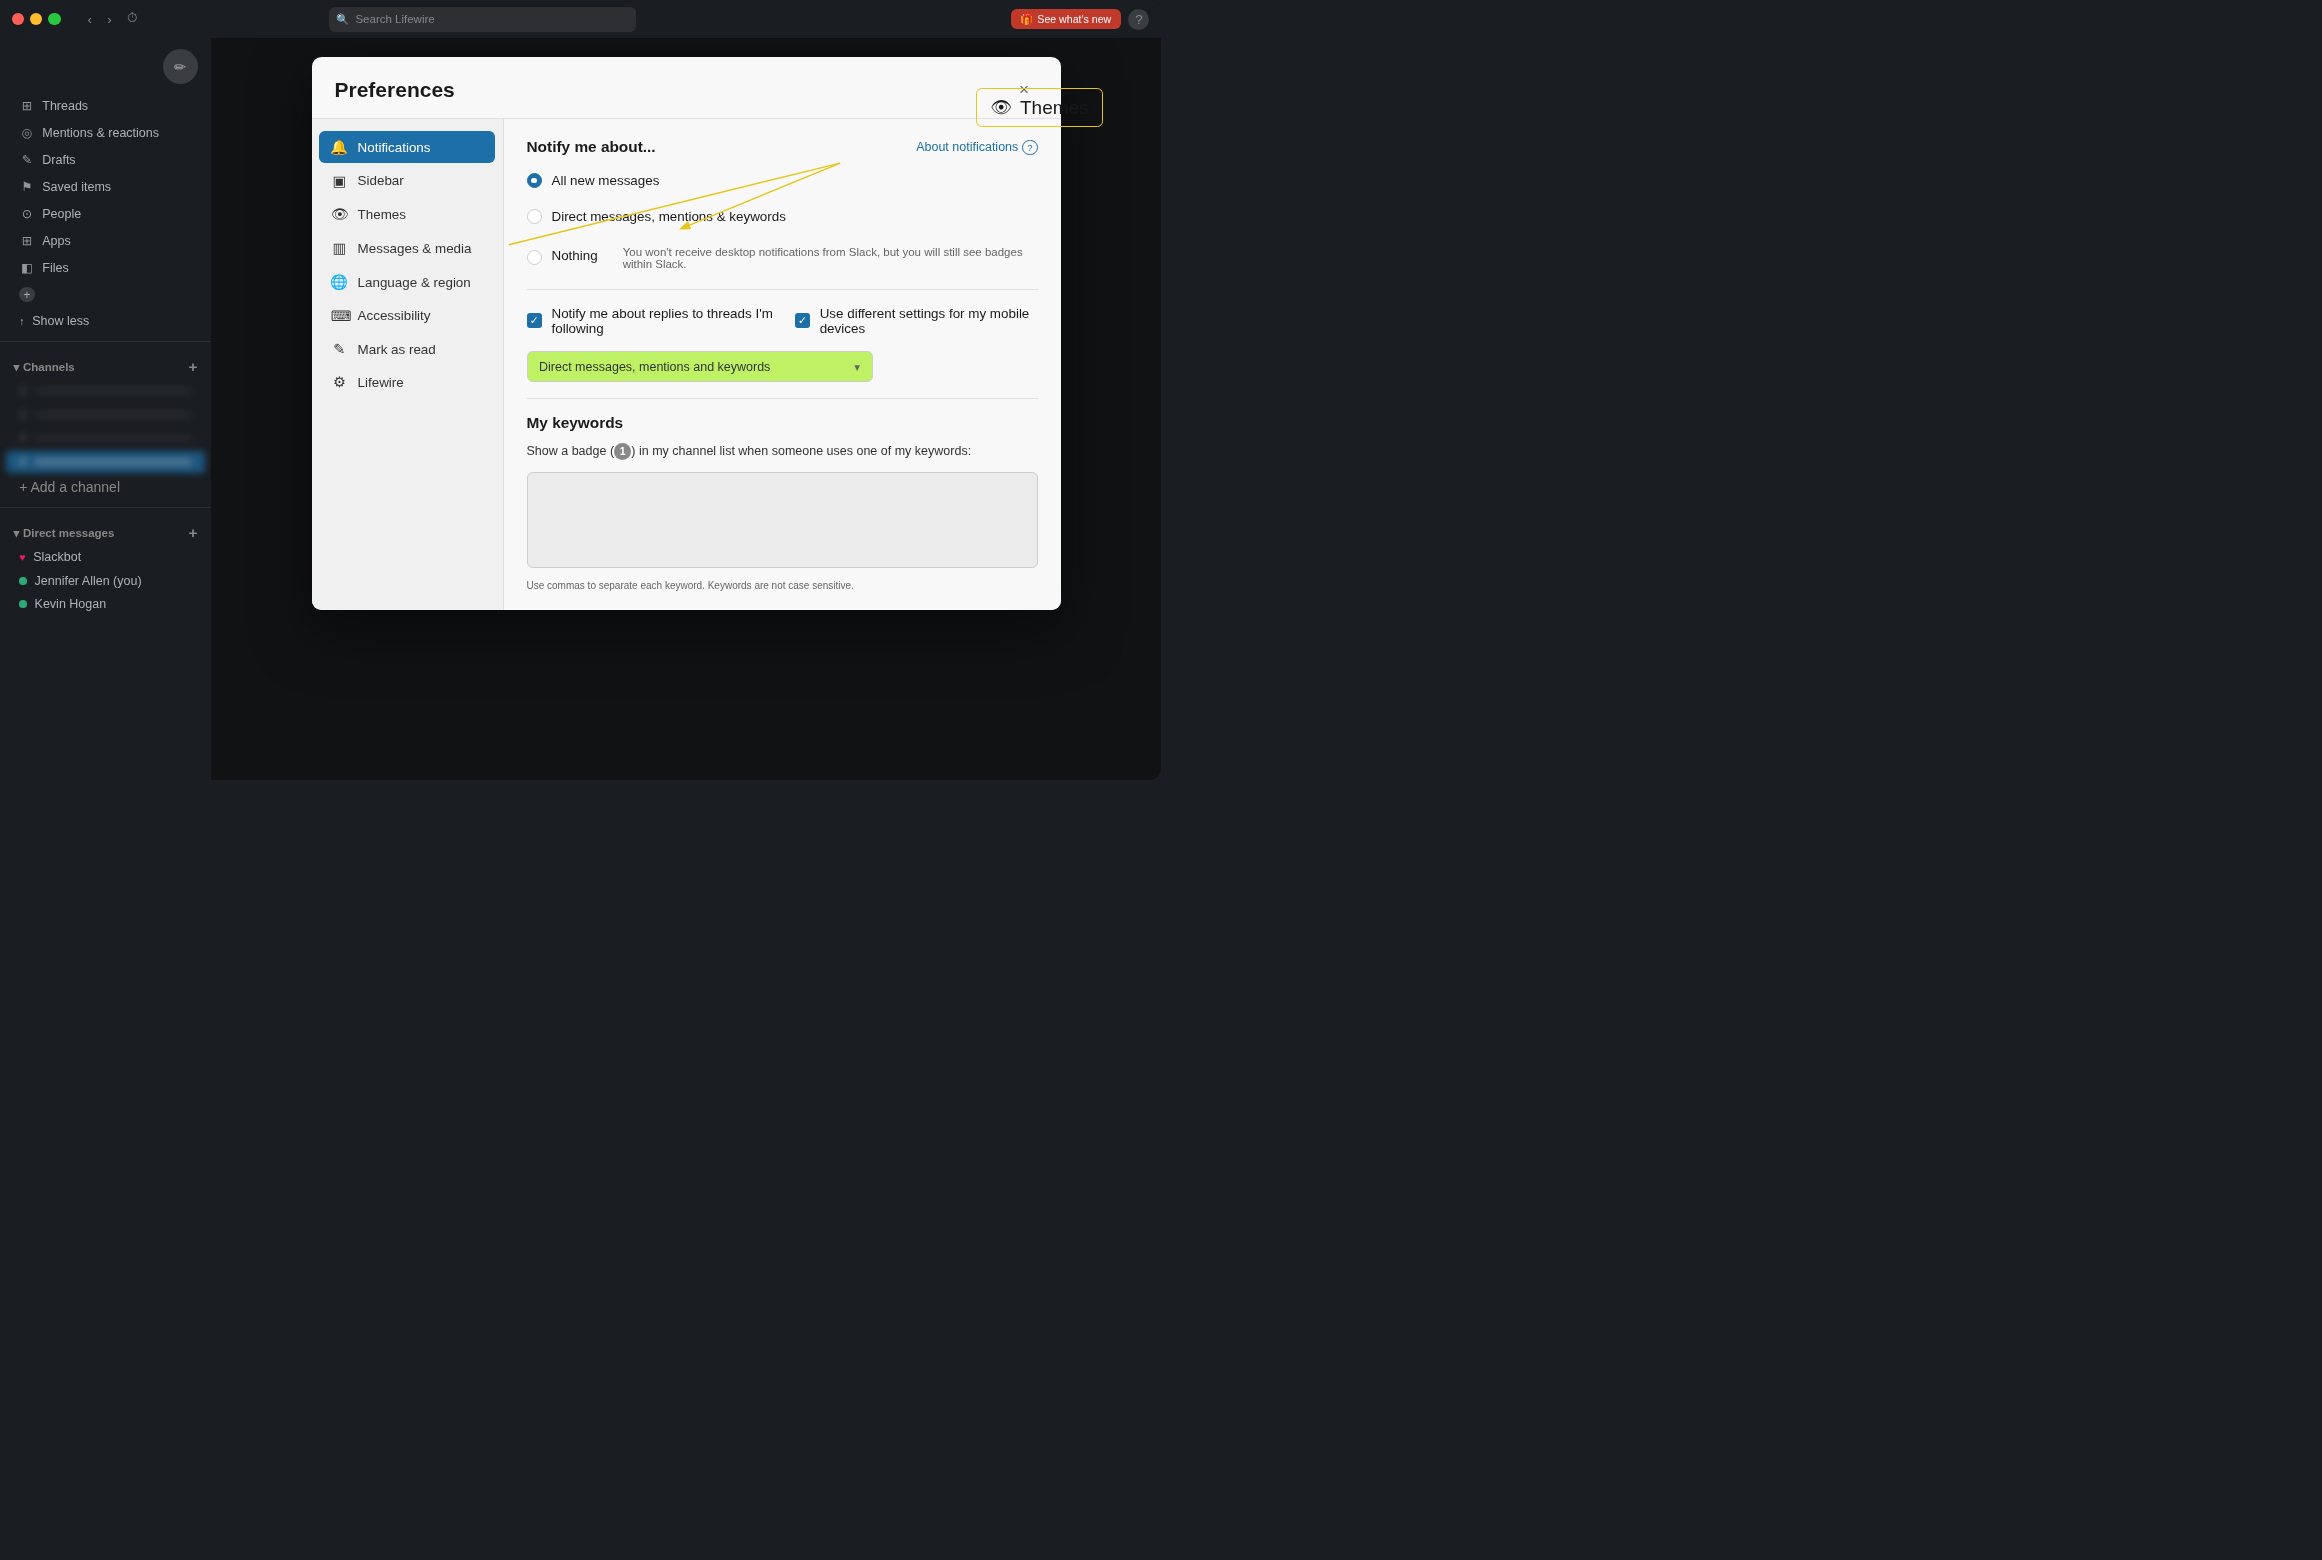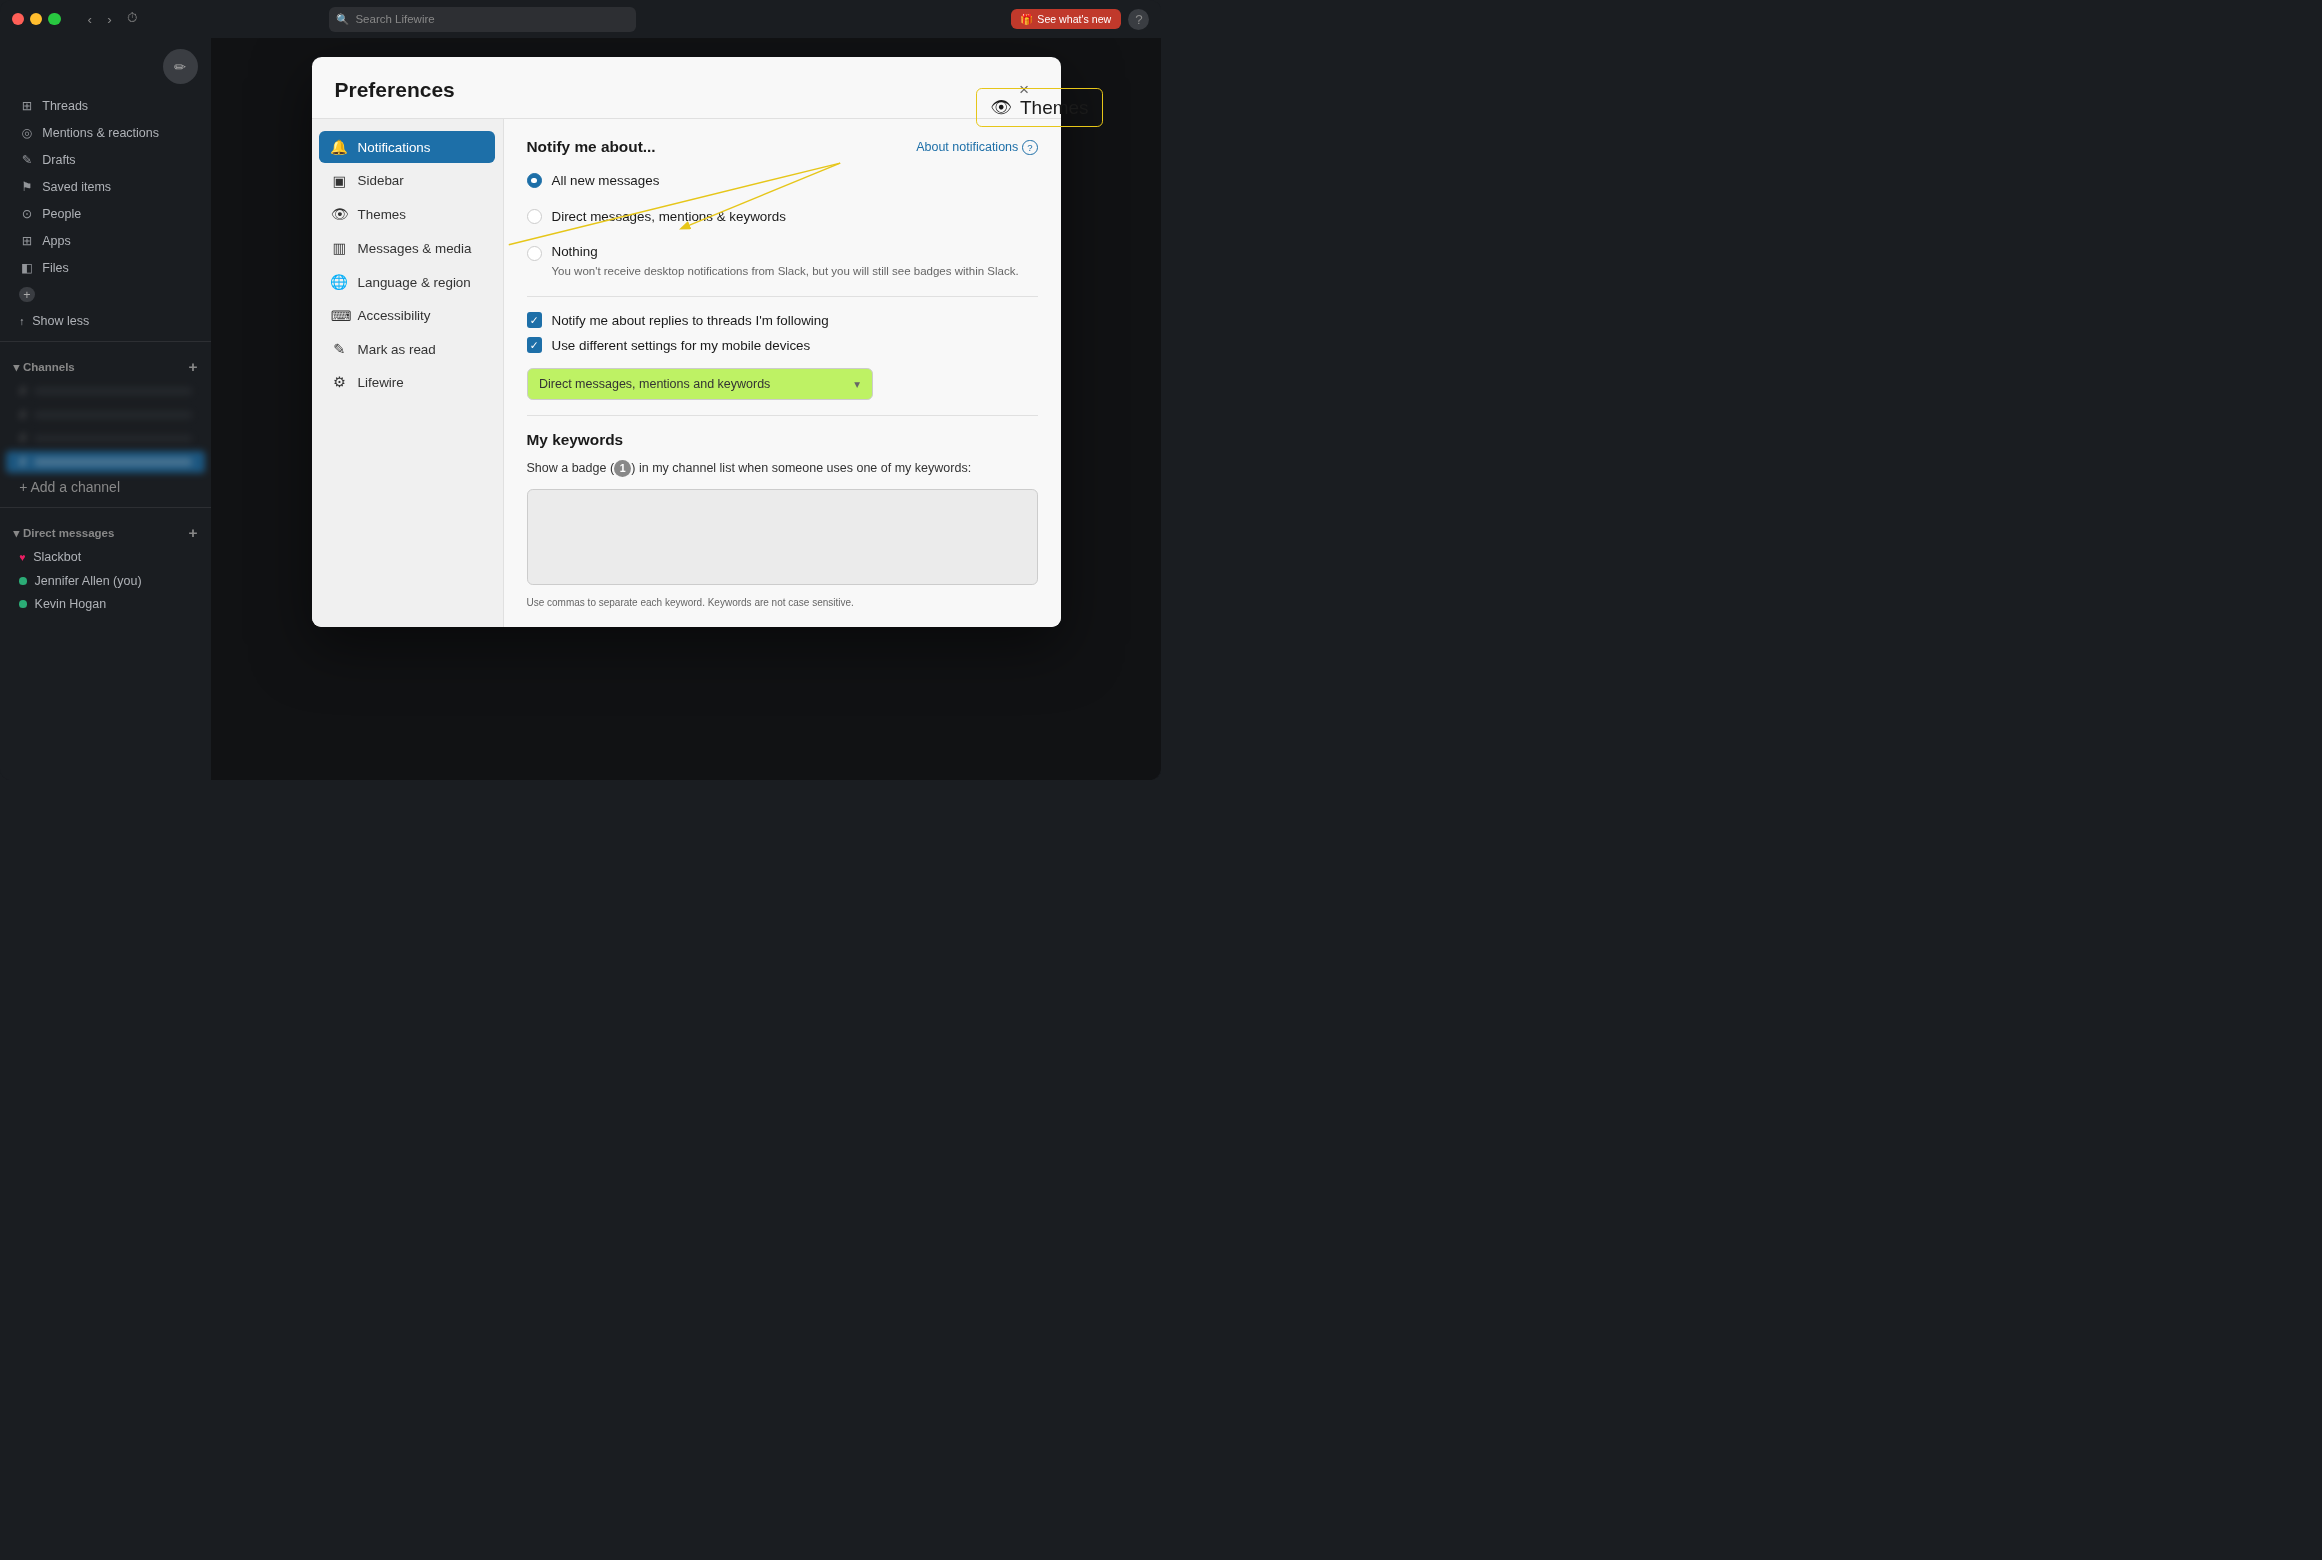--- a/index.html
+++ b/index.html
@@ -417,21 +417,21 @@
     }
 
     .divider-line {
       height: 1px;
       background: #e0e0e0;
       margin: 15.4px 0;
     }
 
     .checkbox-group {
       display: flex;
-      flex-direction: column;
+      flex-direction: row;
       gap: 9.6px;
       margin-bottom: 15.4px;
     }
     .checkbox-item {
       display: flex;
       align-items: center;
       gap: 9.6px;
       cursor: pointer;
     }
     .checkbox-box {
@@ -733,21 +733,21 @@
                 <div class="radio-group">
                   <div class="radio-item">
                     <div class="radio-circle selected"></div>
                     <span class="radio-label">All new messages</span>
                   </div>
                   <div class="radio-item">
                     <div class="radio-circle"></div>
                     <span class="radio-label">Direct messages, mentions &amp; keywords</span>
                   </div>
                   <div class="radio-item">
-                    <div style="display:flex;flex-direction:column;">
+                    <div style="display:flex;flex-direction:row;">
                       <div style="display:flex;align-items:center;gap:9.6px;">
                         <div class="radio-circle"></div>
                         <span class="radio-label">Nothing</span>
                       </div>
                       <div class="radio-sublabel" style="margin-left:25px;">You won't receive desktop notifications from Slack, but you will still see badges within Slack.</div>
                     </div>
                   </div>
                 </div>
 
                 <div class="divider-line"></div>

